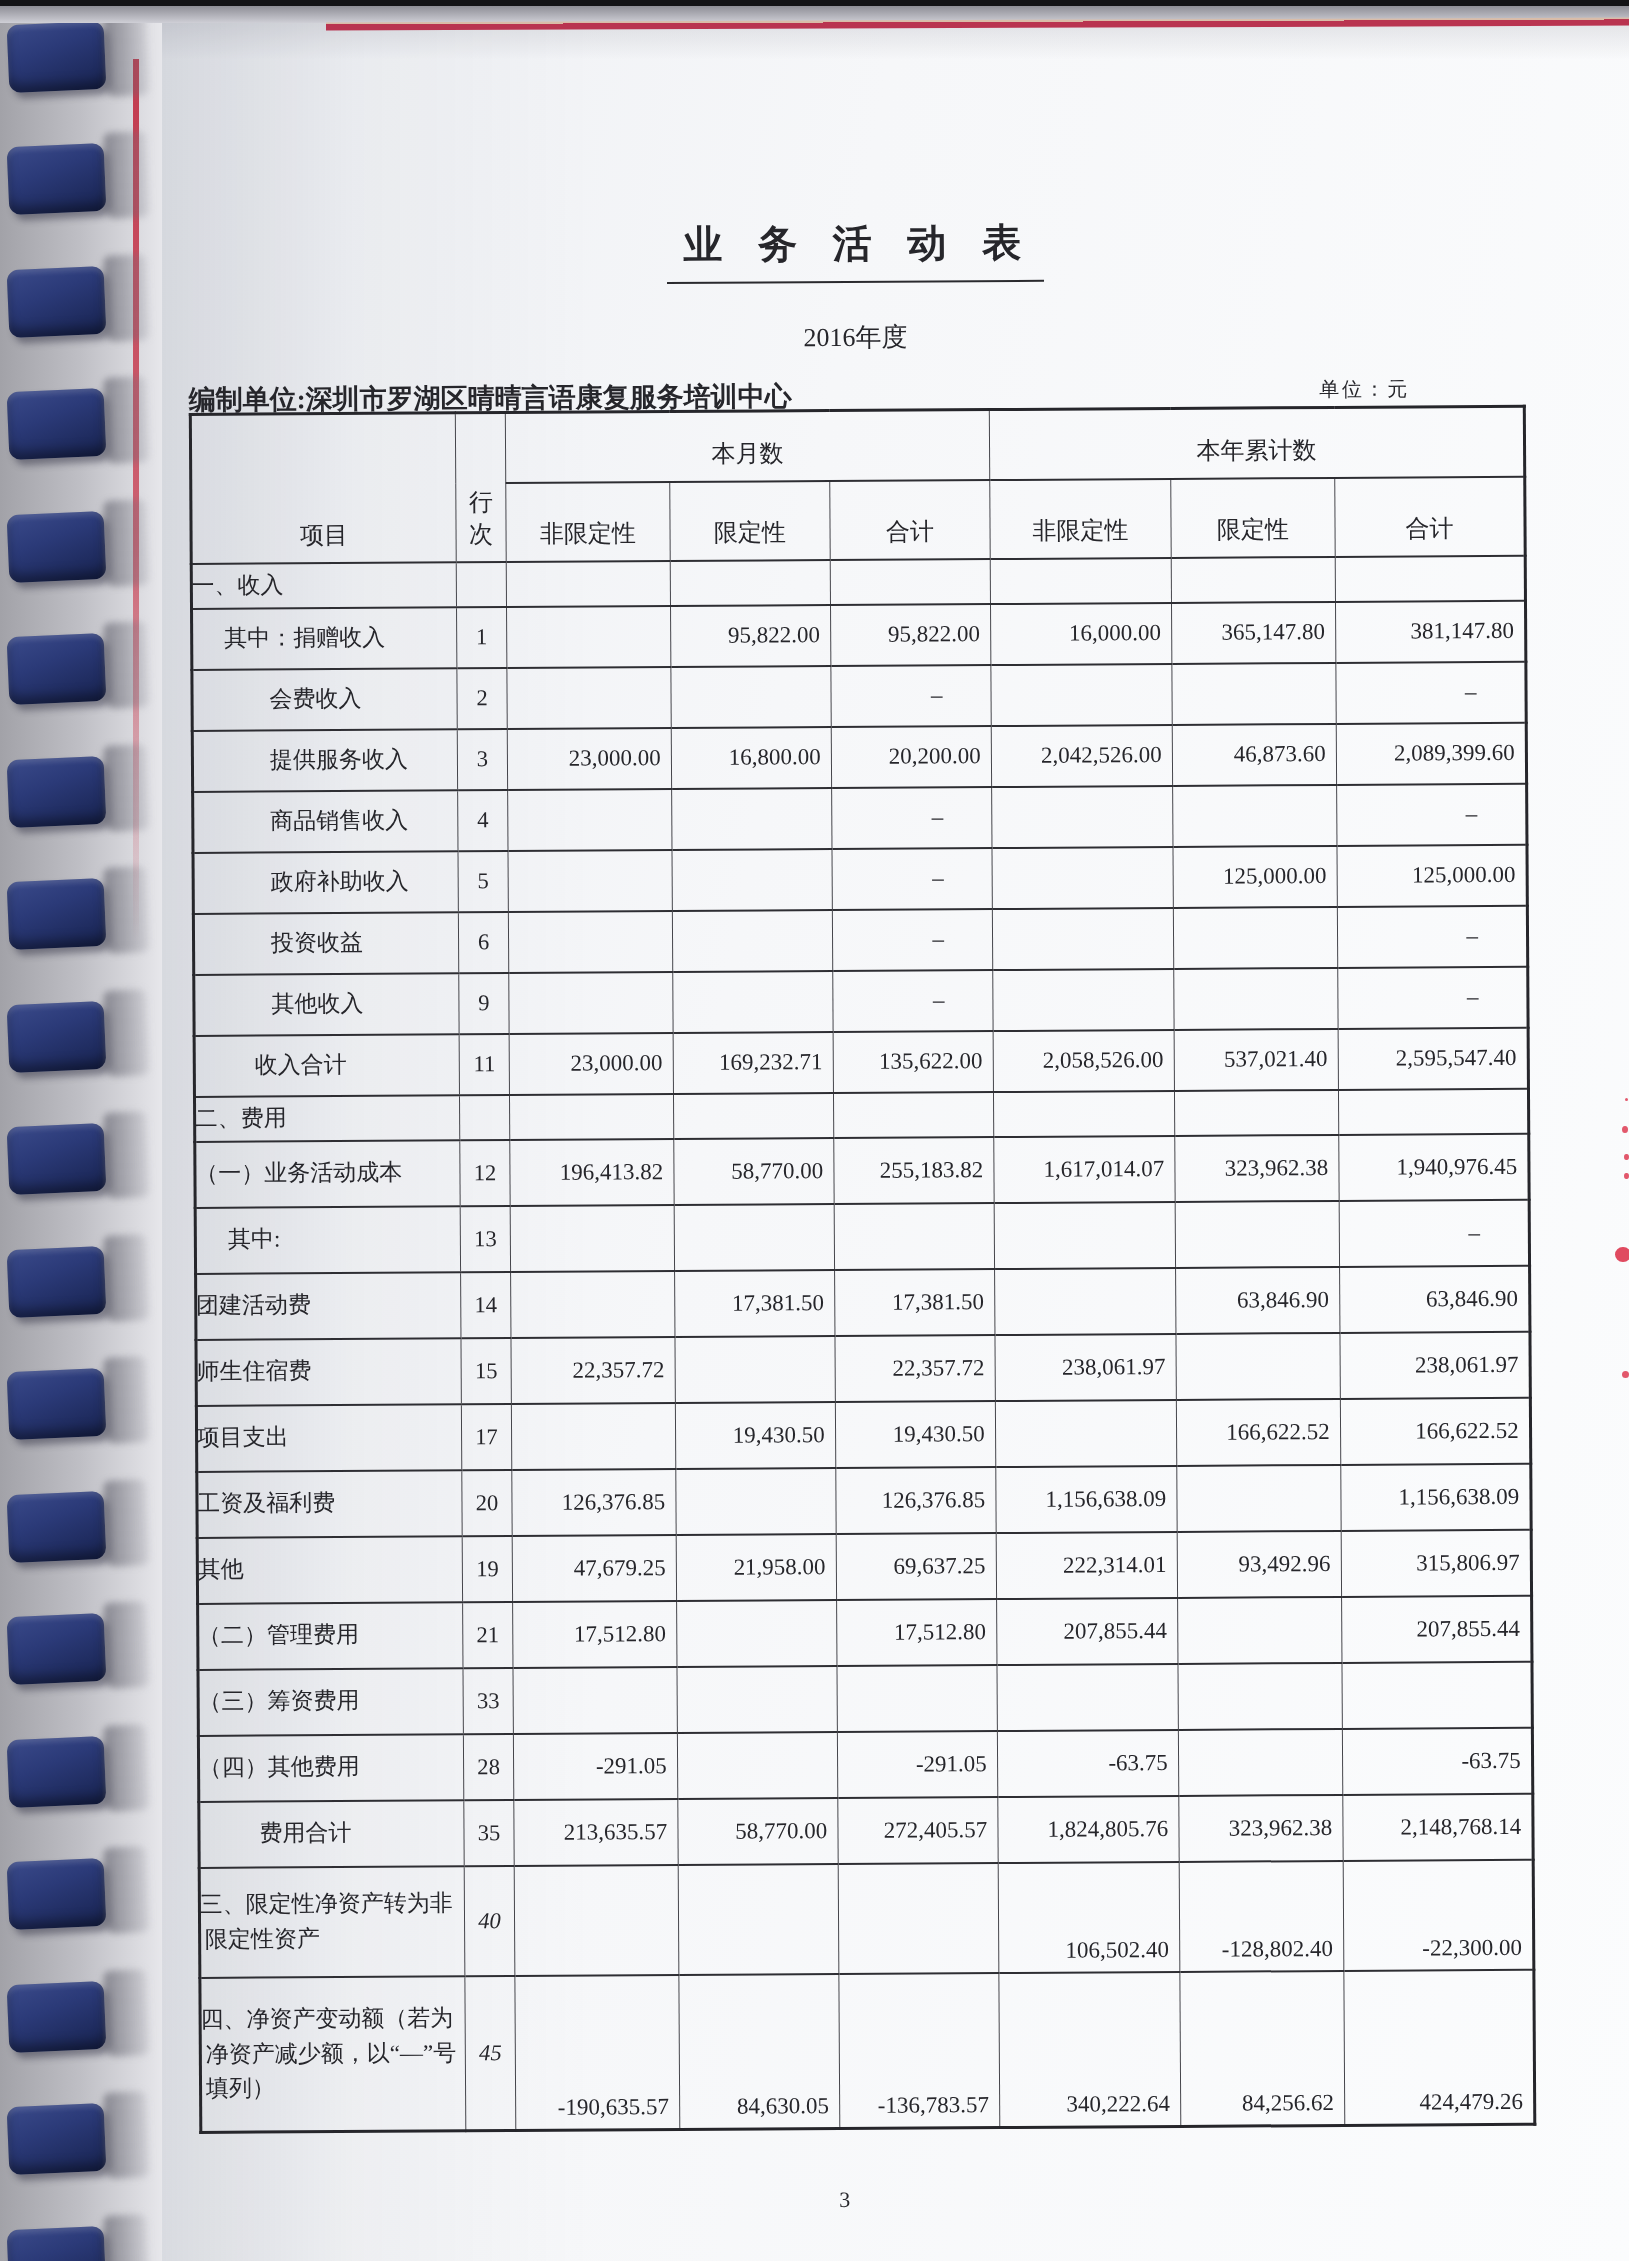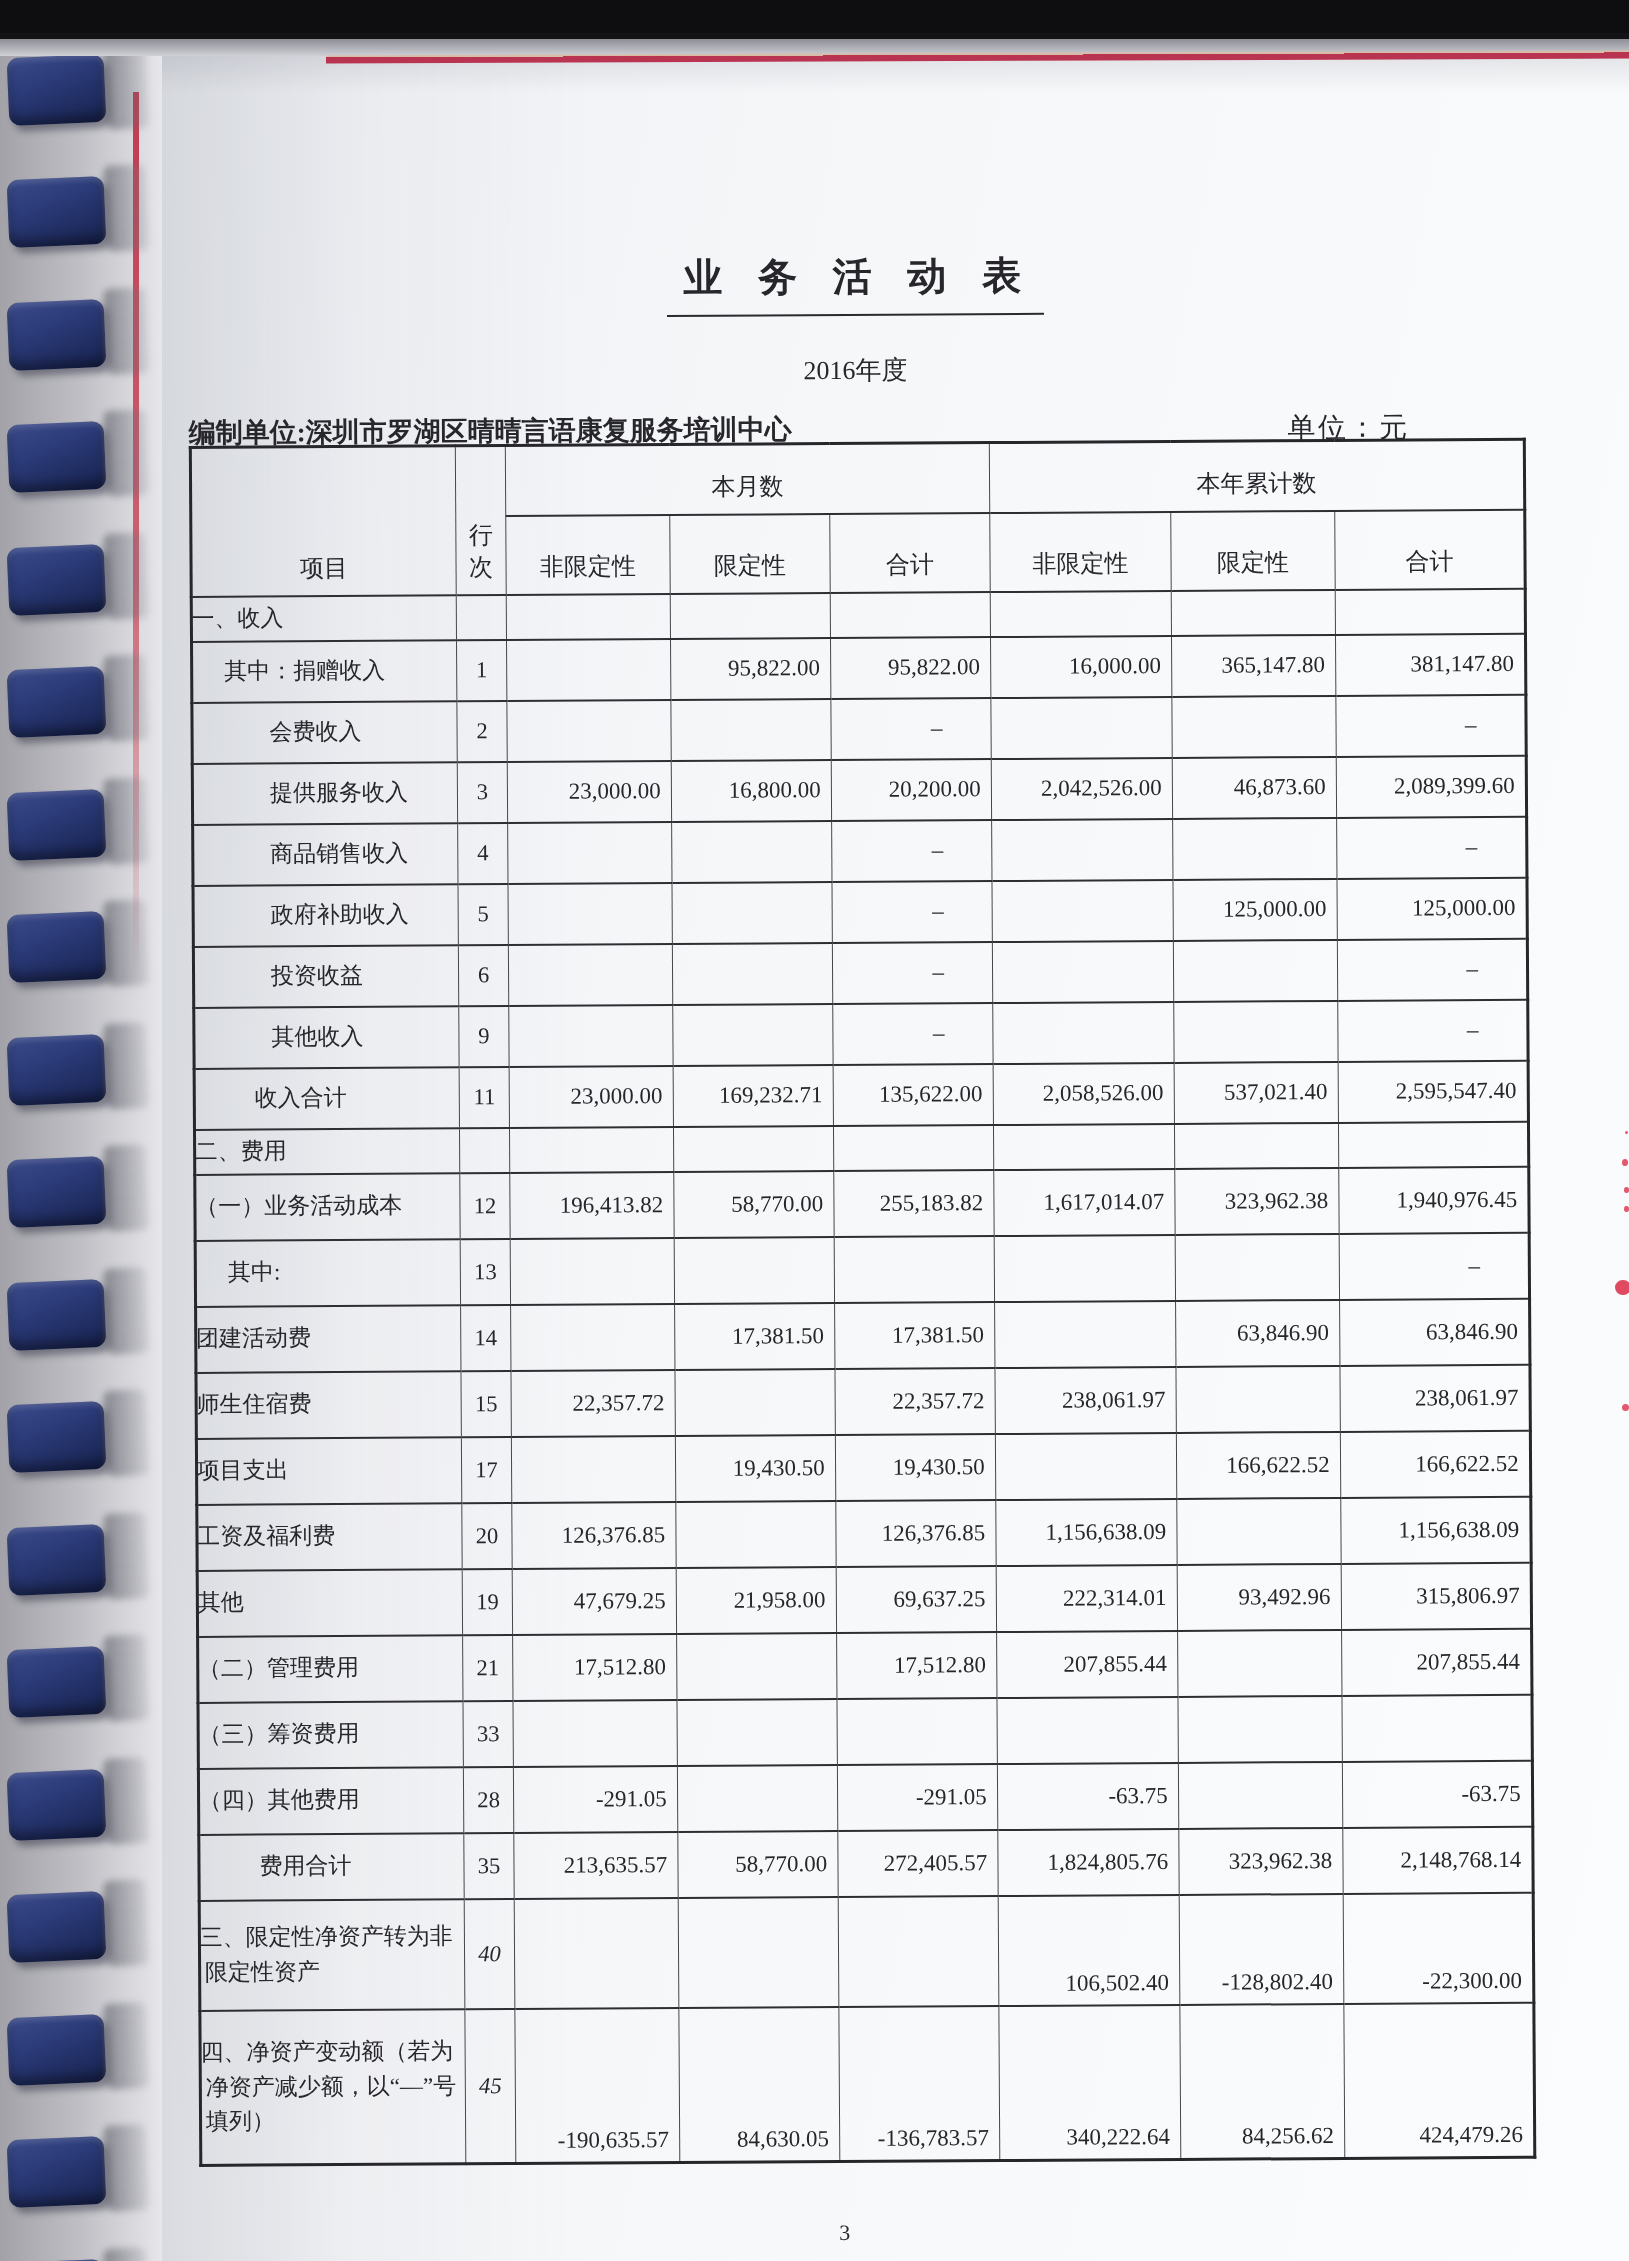--- a/index.html
+++ b/index.html
@@ -9,21 +9,21 @@
     --ink:#26262b;
     --line:#2e2e33;
   }
   html,body{margin:0;padding:0;}
   body{
     width:1630px;height:2261px;overflow:hidden;position:relative;
     background:#0e0e10;
     font-family:"Liberation Serif","DejaVu Serif",serif;
     color:var(--ink);
   }
-  .scan{position:absolute;inset:0;margin-top:33px;}
+  .scan{position:absolute;inset:0;}
   
   .top-strip{position:absolute;left:0;top:0;width:100%;height:6.4px;background:#131316;z-index:6;}
   .top-shade{position:absolute;left:0;top:6.4px;width:100%;height:17px;
     background:linear-gradient(to bottom,#8e8e96,#cfcfd6);z-index:6;}
   .red-topline{position:absolute;left:326px;top:20px;right:-2.6px;height:8.4px;
     background:linear-gradient(to bottom,#d9bca8 0 1.9px,var(--cover-red) 1.9px);
     transform:rotate(-0.22deg);z-index:7;}
   
   .paper{position:absolute;left:147px;top:7.7px;right:0;bottom:0;
     background:linear-gradient(100deg,#edeff3,#f6f7f9 40%,#fbfcfd);z-index:1;}
@@ -44,21 +44,21 @@
     background:linear-gradient(to right,rgba(80,80,92,.55),rgba(140,140,150,.18));
     border-radius:7.7px;filter:blur(3.9px);}
   
   .content{position:absolute;inset:0;z-index:3;transform:rotate(-0.35deg);
     transform-origin:838px 1096px;}
   .title-wrap{position:absolute;left:193px;width:1334px;top:217px;text-align:center;}
   .title-wrap span{display:inline-block;font-size:39px;font-weight:700;letter-spacing:13px;
     border-bottom:2.6px solid #2a2a2e;padding:0 9px 10.3px 17px;}
   .period{position:absolute;left:193px;width:1334px;top:320px;text-align:center;font-size:26px;}
   .meta{position:absolute;left:193px;width:1334px;top:378px;font-size:27px;font-weight:700;white-space:nowrap;}
-  .unit{position:absolute;right:113px;top:1.3px;font-weight:400;font-size:28px;letter-spacing:2.6px;}
+  .unit{position:absolute;right:113px;top:1.3px;font-weight:400;font-size:20px;letter-spacing:2.6px;}
   
   table{position:absolute;left:193px;top:409px;width:1334px;
     border-collapse:collapse;table-layout:fixed;border:3.9px solid #26262b;}
   th,td{border-left:1.3px solid #46464c;border-right:1.3px solid #46464c;
     border-top:2.6px solid var(--line);border-bottom:2.6px solid var(--line);
     overflow:visible;}
   th{font-weight:400;font-size:24px;text-align:center;vertical-align:bottom;padding-bottom:10.3px;}
   thead tr.gh{height:70px;}
   thead tr.sh{height:79px;}
   tbody tr{height:61px;}

